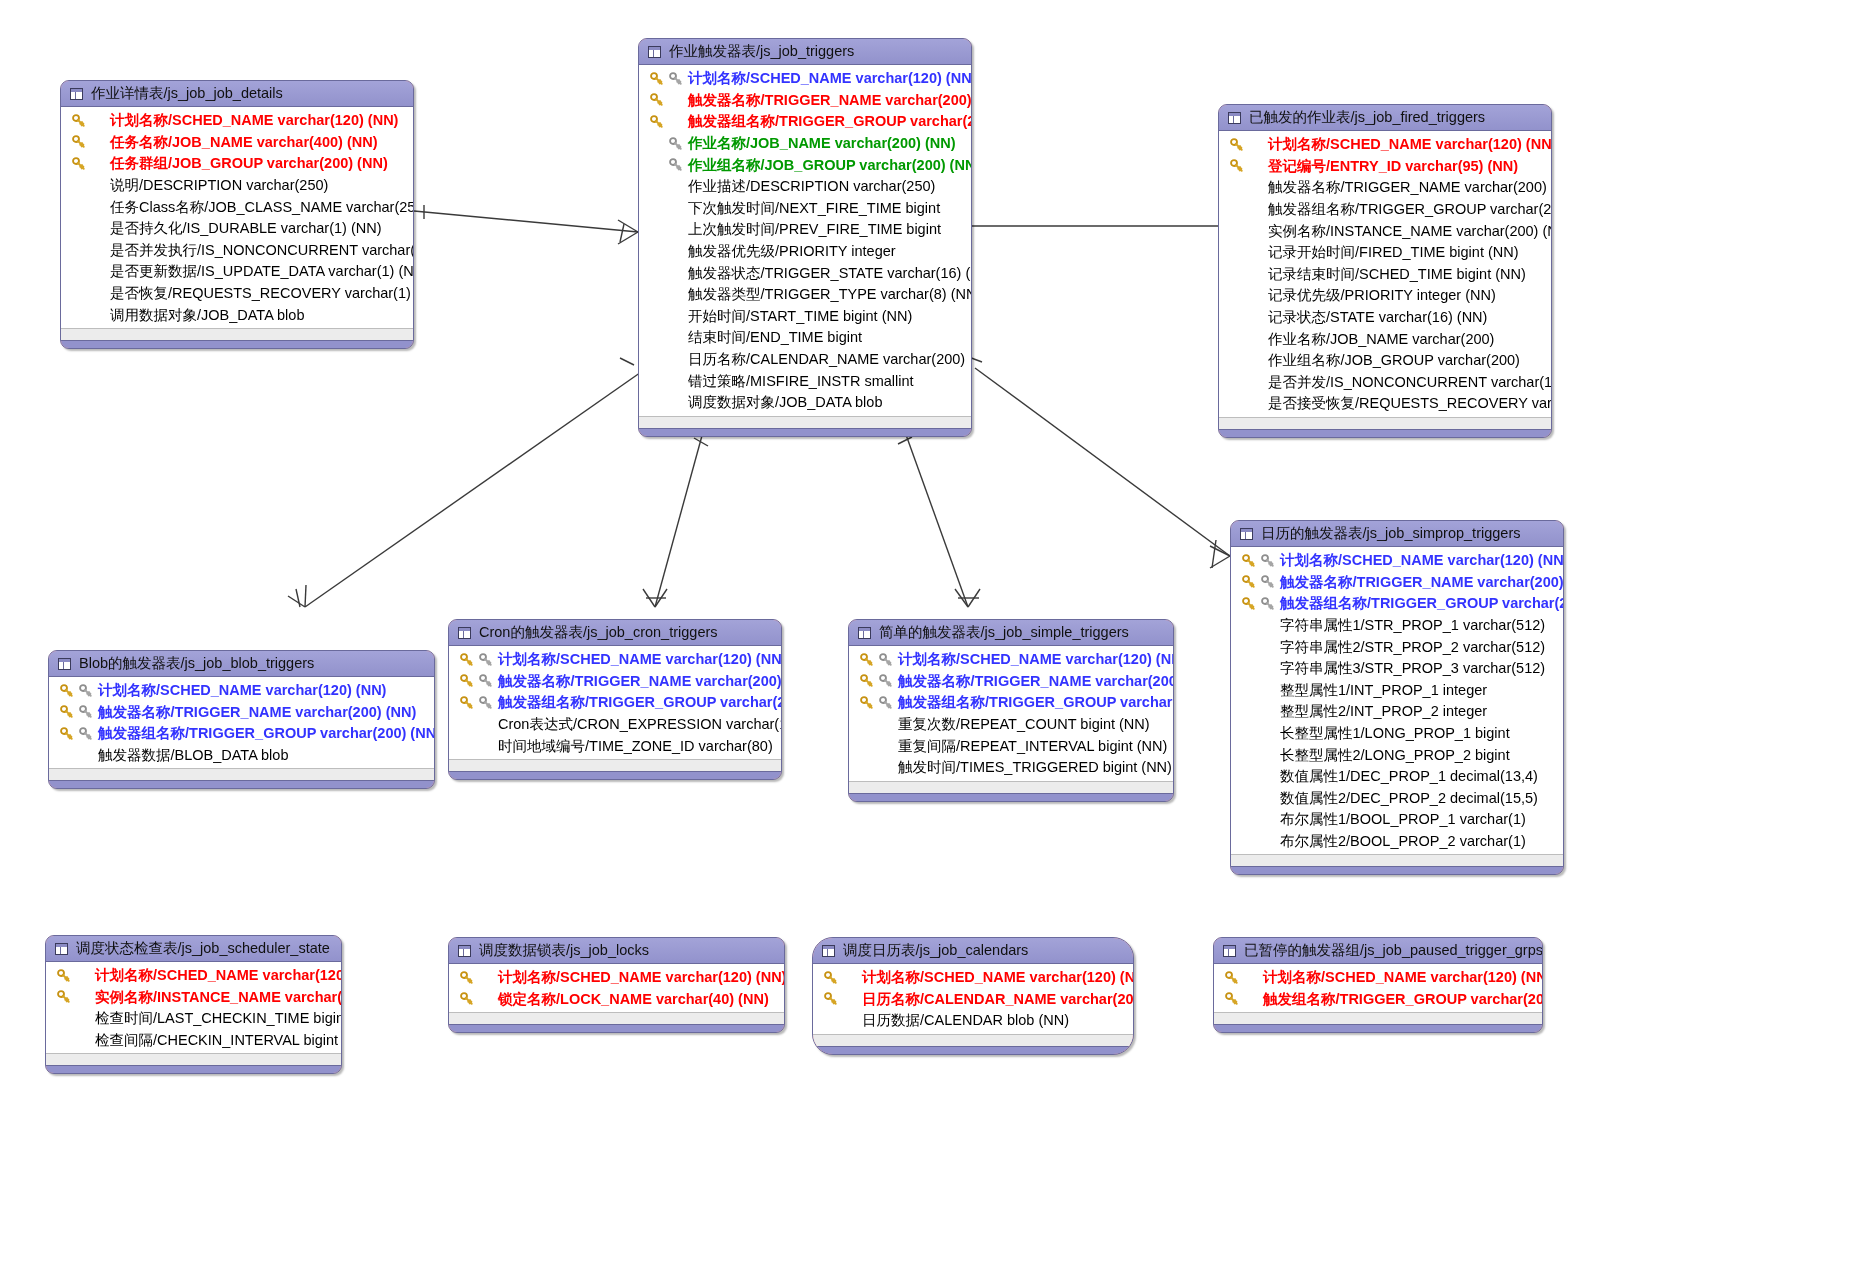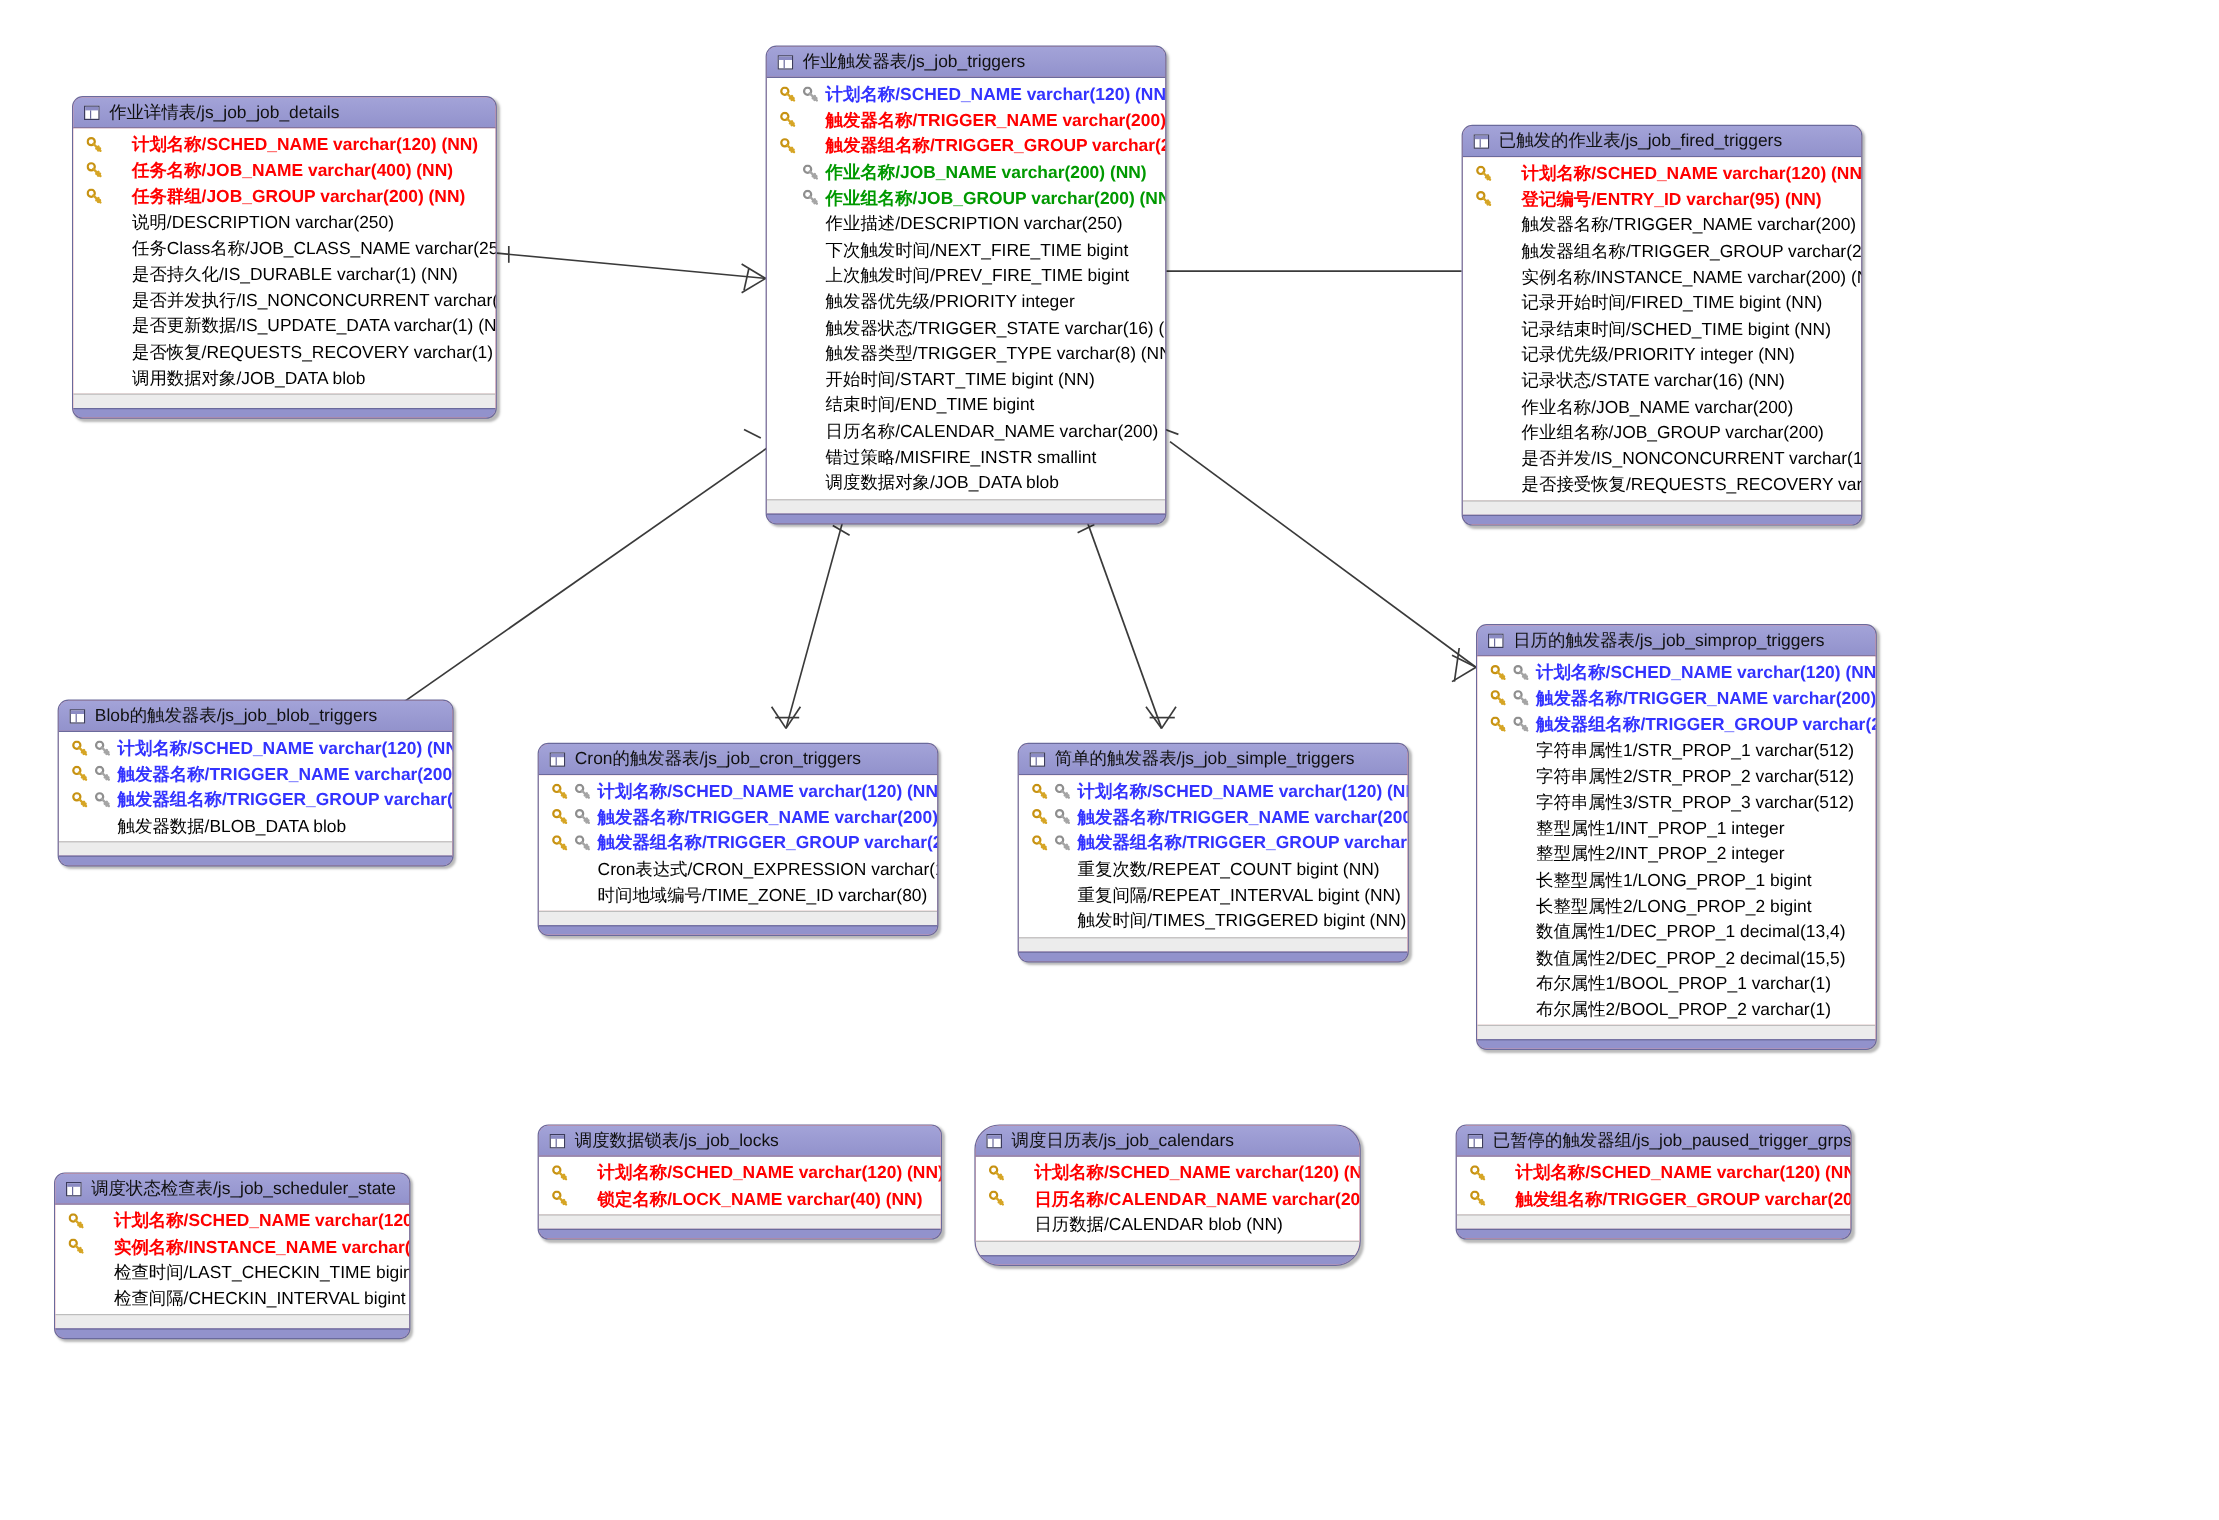--- a/index.html
+++ b/index.html
@@ -553,21 +553,21 @@
           </div>
           <div class="attr">
             <span class="keyslot"></span>
             <span class="keyslot"></span>
             <span class="attr-label plain">布尔属性2/BOOL_PROP_2 varchar(1)</span>
           </div>
         </div>
         <div class="ent-footer"></div>
         <div class="ent-footbar"></div>
       </div>
-      <div class="entity" style="left: 48px; top: 583px; width: 330px;">
+      <div class="entity" style="left: 48px; top: 650px; width: 387px;">
         <div class="ent-header">
           <span class="tbl-icon"></span>
           <span>Blob的触发器表/js_job_blob_triggers</span>
         </div>
         <div class="ent-body">
           <div class="attr">
             <span class="keyslot">
               <svg class="keyicon" width="14" height="14" viewBox="0 0 16 16" xmlns="http://www.w3.org/2000/svg">
   <circle cx="4.6" cy="4.6" r="3.4" fill="none" stroke="#c79212" stroke-width="2.1"></circle>
   <circle cx="4.6" cy="4.6" r="1.1" fill="#ffffff"></circle>
@@ -802,21 +802,21 @@
           </div>
           <div class="attr">
             <span class="keyslot"></span>
             <span class="keyslot"></span>
             <span class="attr-label plain">触发时间/TIMES_TRIGGERED bigint (NN)</span>
           </div>
         </div>
         <div class="ent-footer"></div>
         <div class="ent-footbar"></div>
       </div>
-      <div class="entity" style="left: 45px; top: 977px; width: 297px;">
+      <div class="entity" style="left: 45px; top: 935px; width: 297px;">
         <div class="ent-header">
           <span class="tbl-icon"></span>
           <span>调度状态检查表/js_job_scheduler_state</span>
         </div>
         <div class="ent-body">
           <div class="attr">
             <span class="keyslot">
               <svg class="keyicon" width="14" height="14" viewBox="0 0 16 16" xmlns="http://www.w3.org/2000/svg">
   <circle cx="4.6" cy="4.6" r="3.4" fill="none" stroke="#c79212" stroke-width="2.1"></circle>
   <circle cx="4.6" cy="4.6" r="1.1" fill="#ffffff"></circle>

